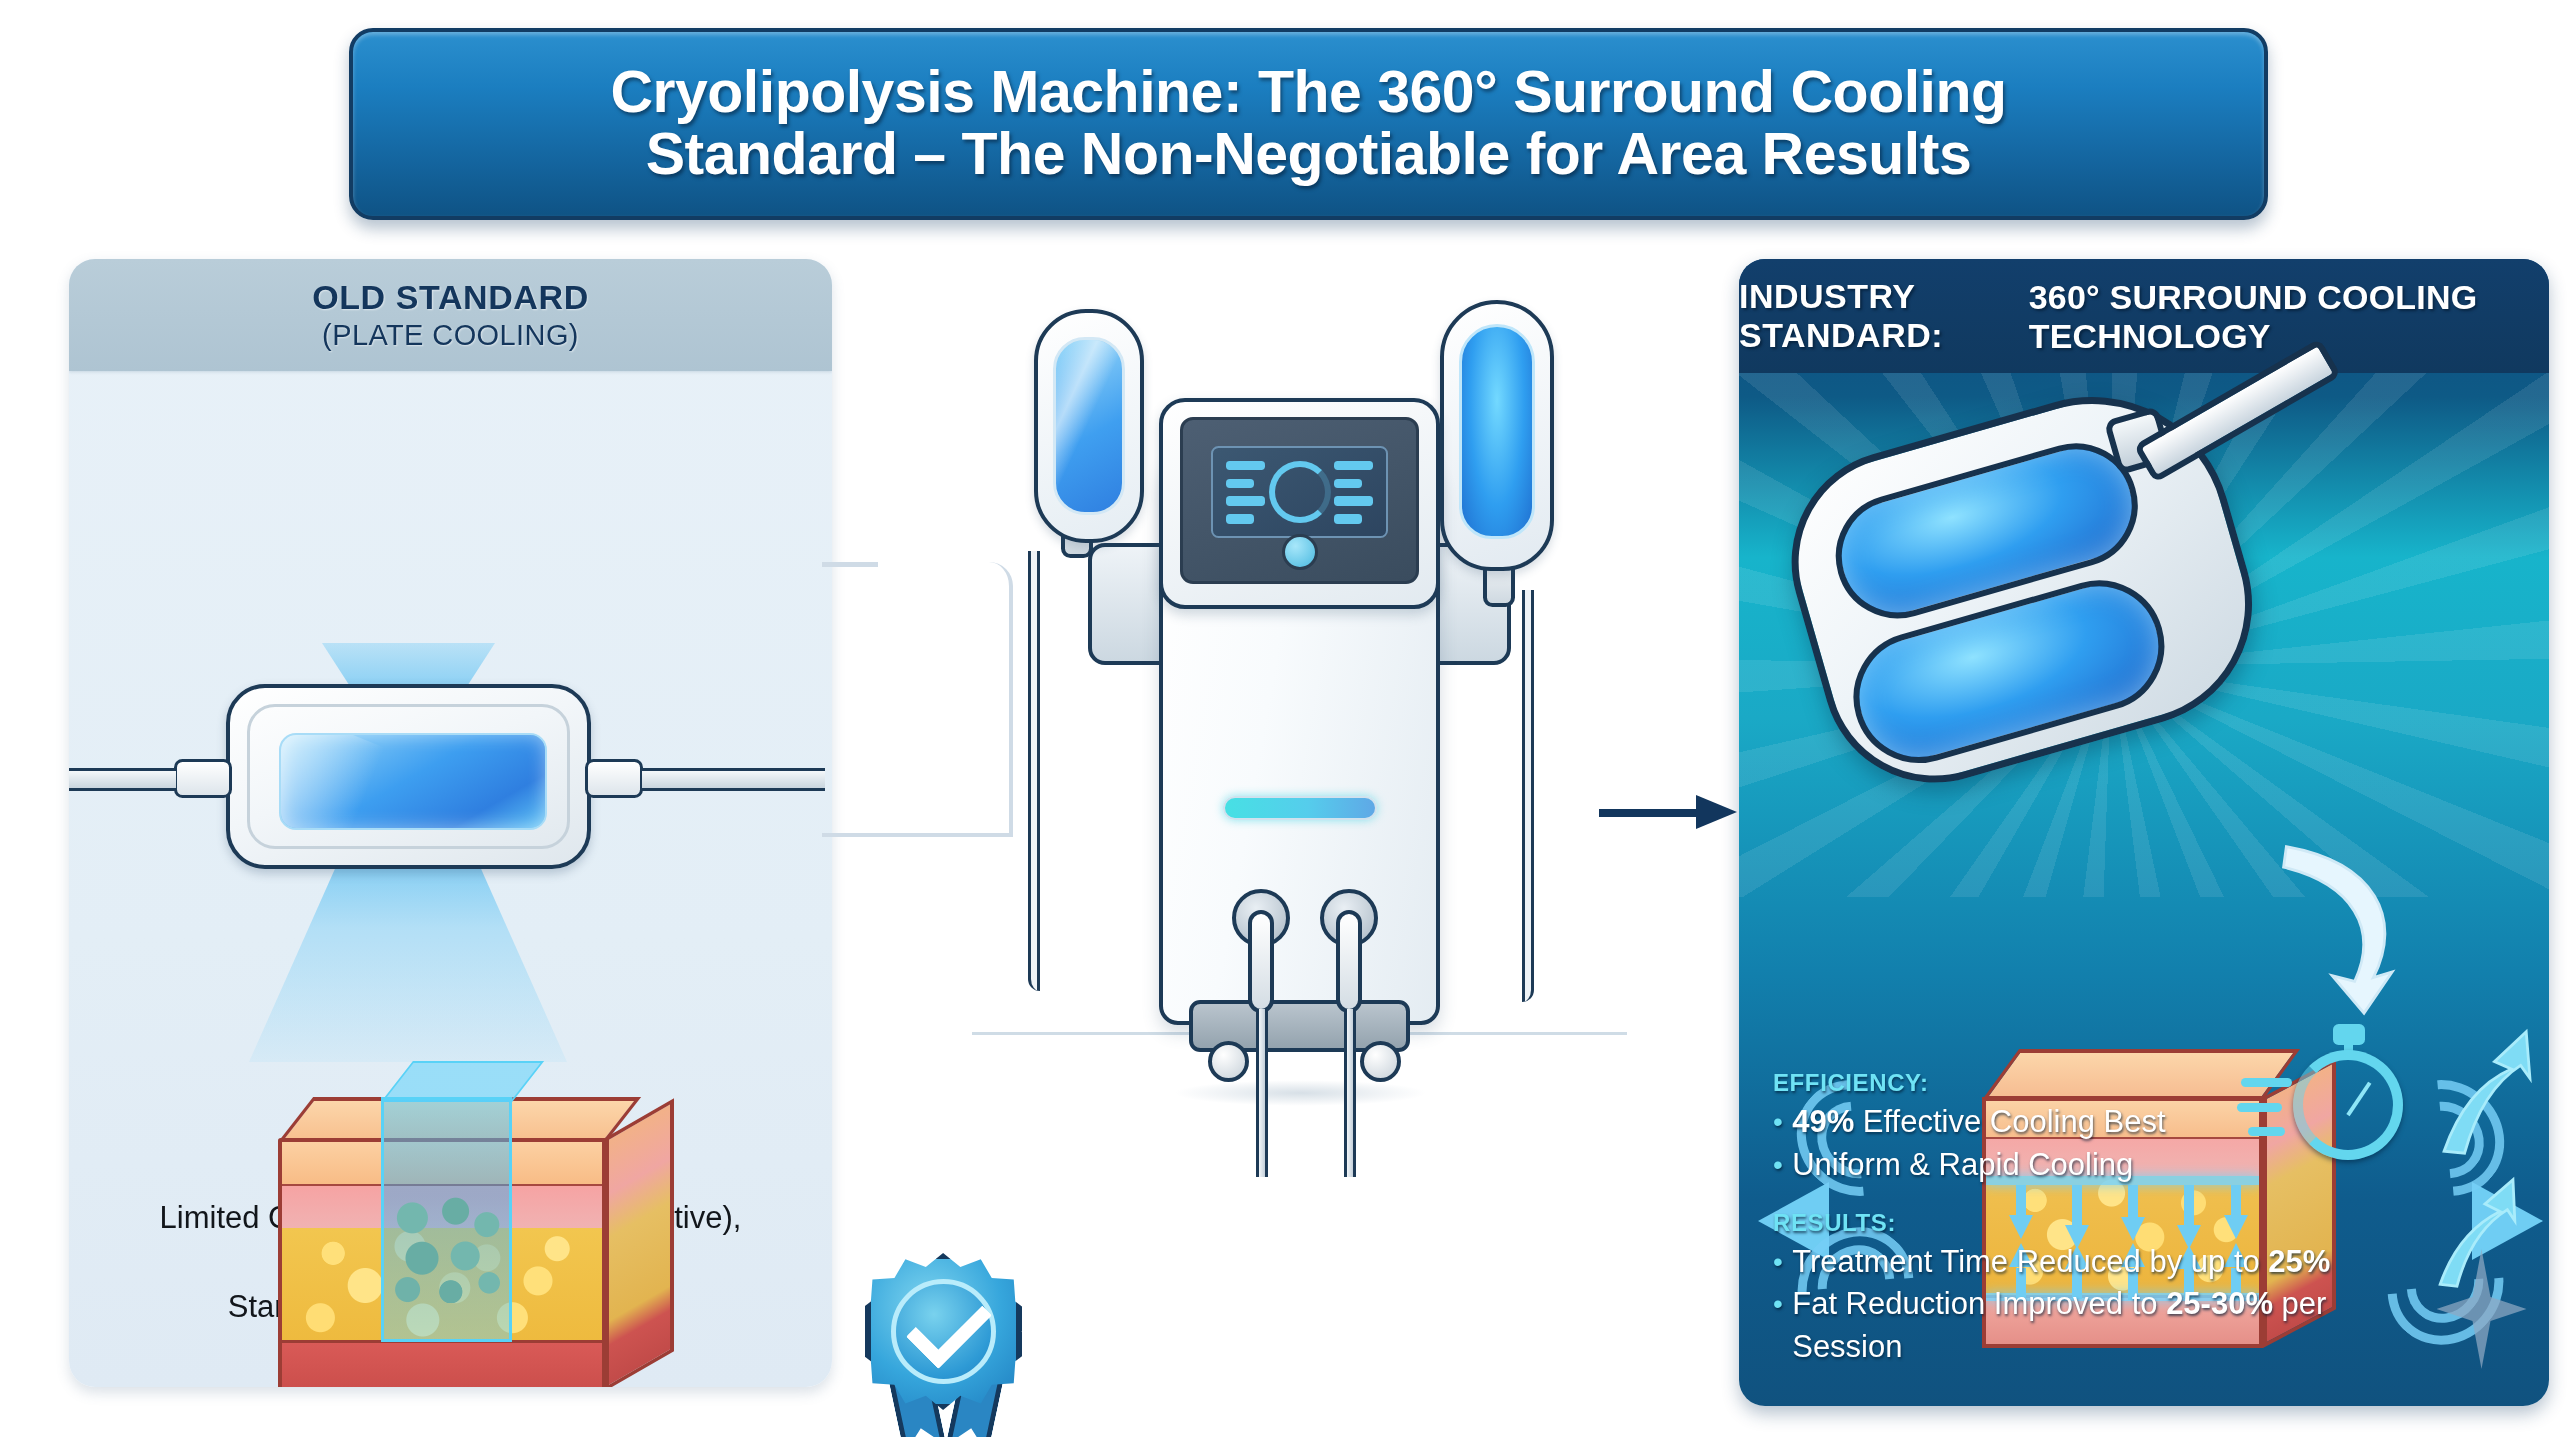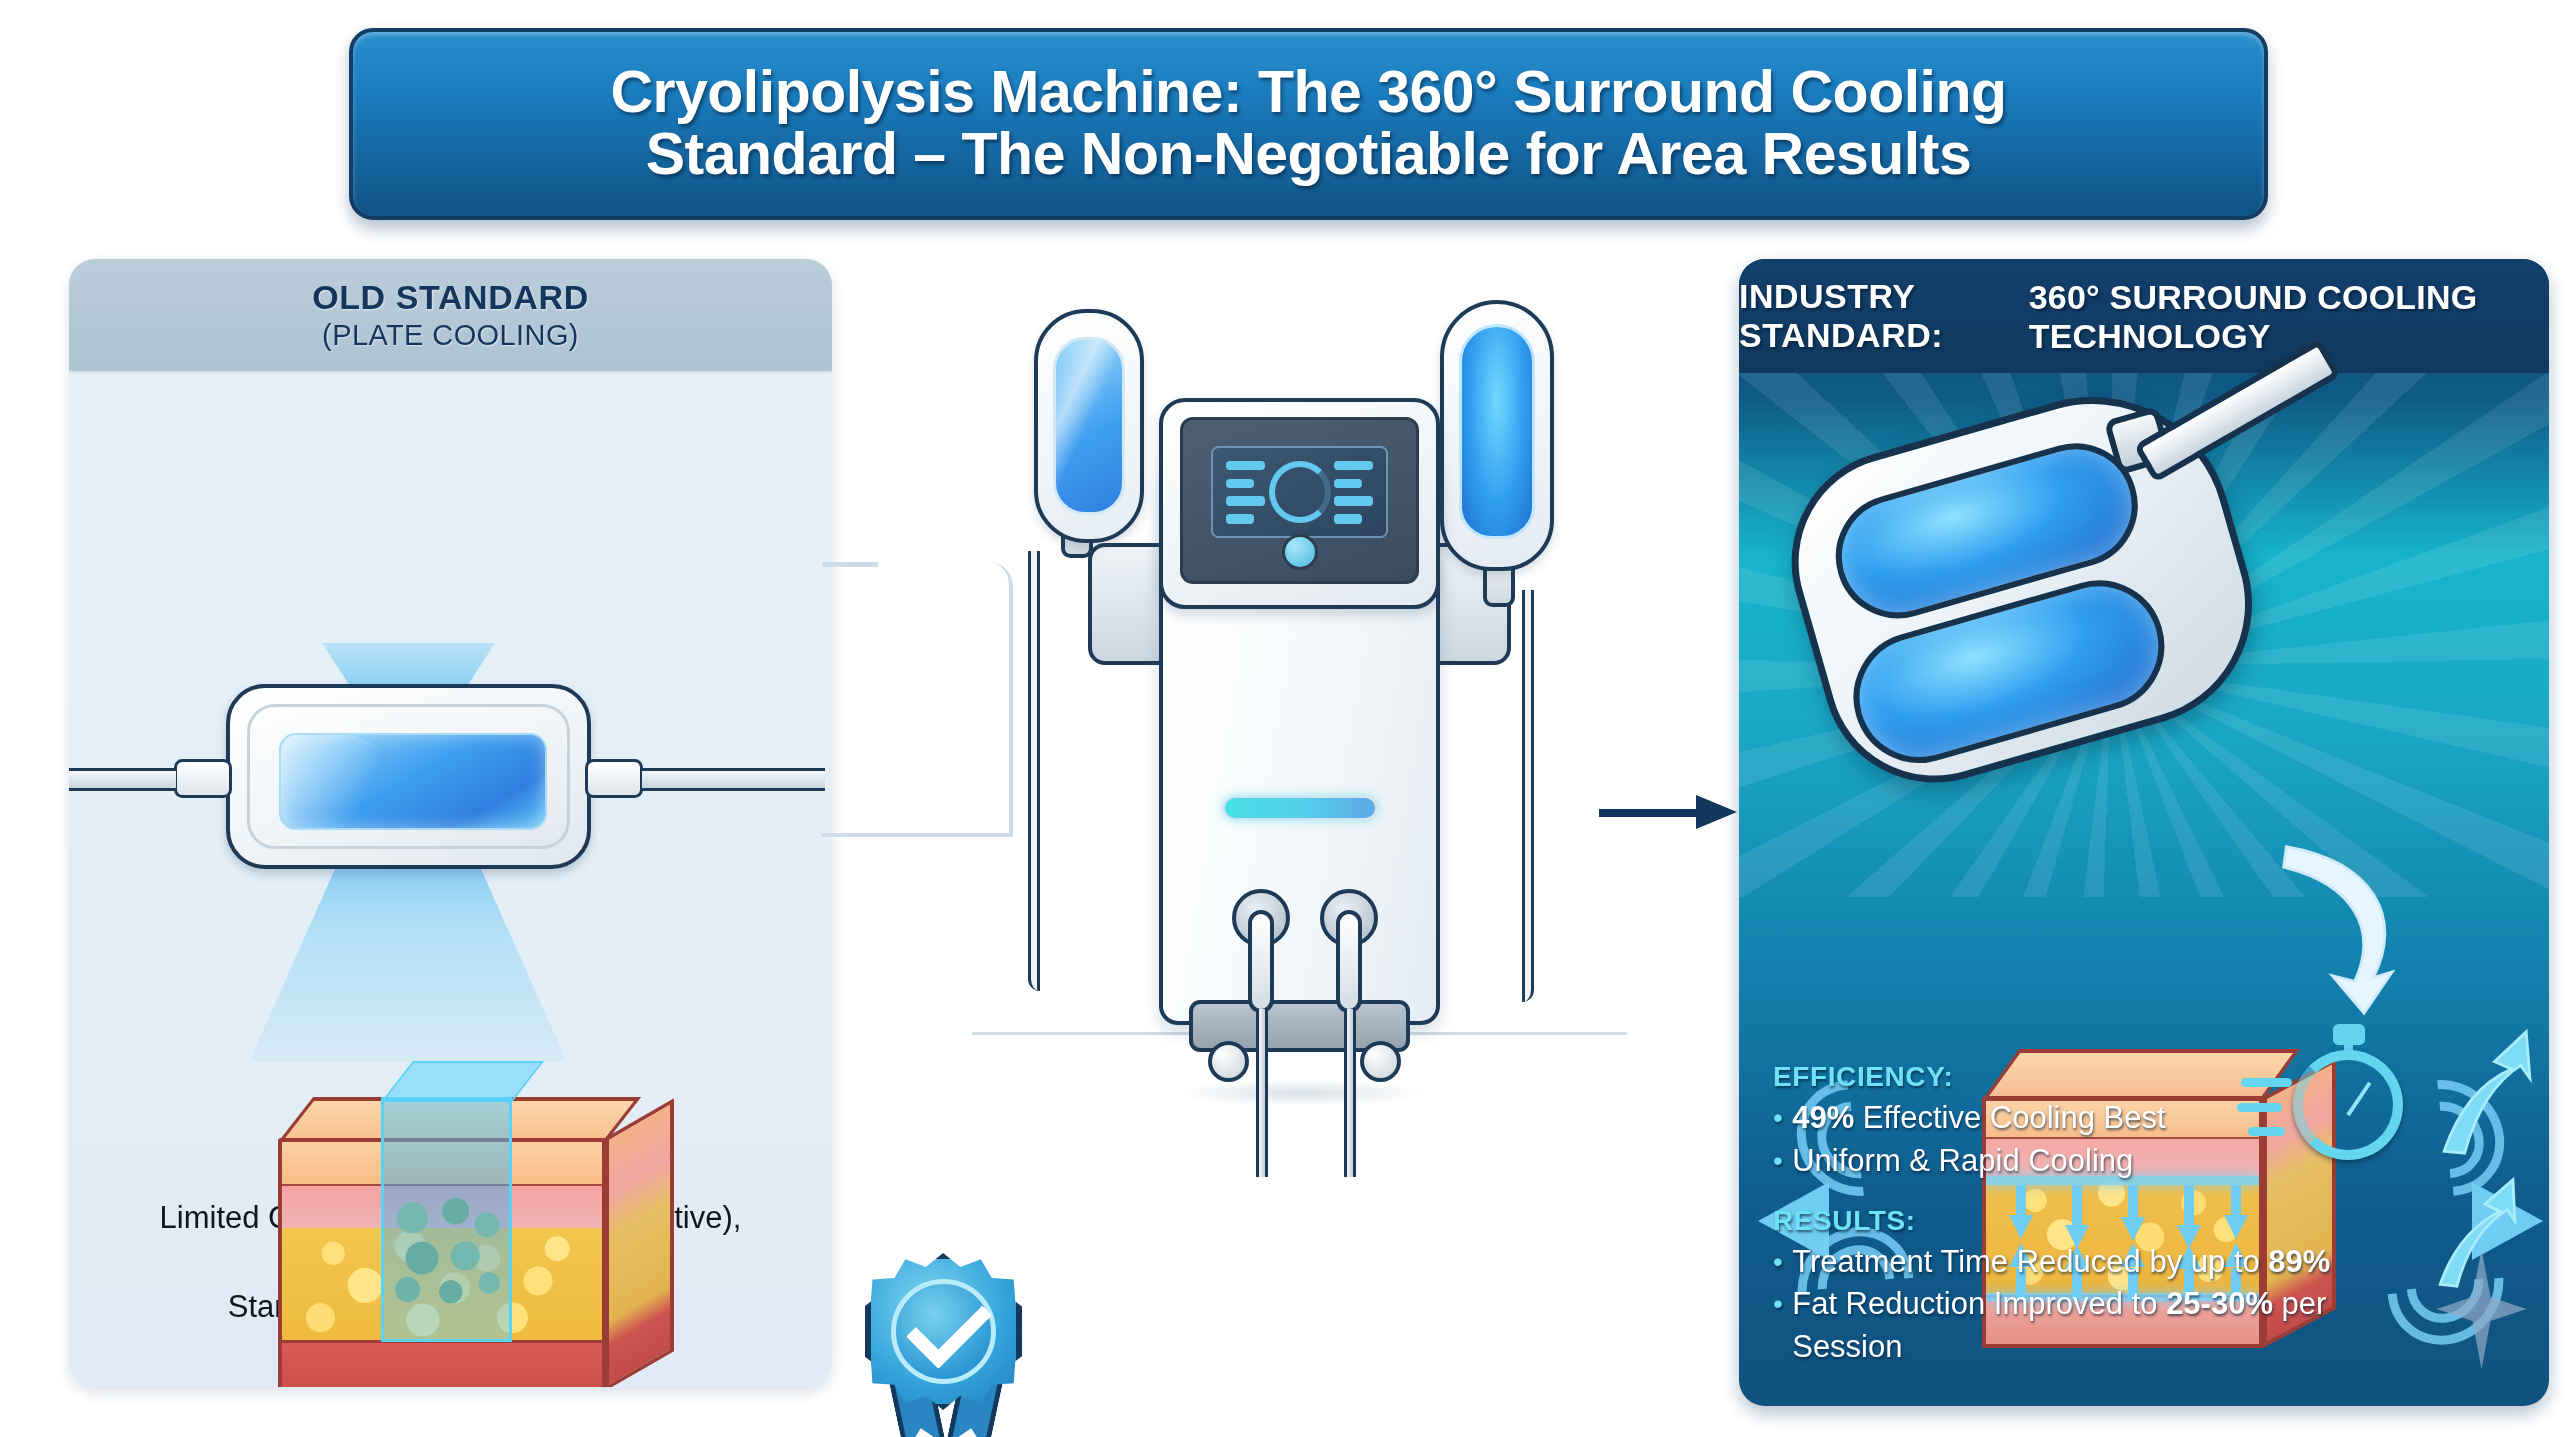--- a/index.html
+++ b/index.html
@@ -349,21 +349,21 @@
   .arr-stem{position:absolute;width:10.3px;background:#6fcdf3;}
   .side-arrow{position:absolute;top:137px;width:0;height:0;
     border-top:39px solid transparent;border-bottom:39px solid transparent;}
   #side-arrow-l{left:-168px;border-right:71px solid #6fcdf3;}
   #side-arrow-r{right:-168px;border-left:71px solid #6fcdf3;}
   .swirl{position:absolute;border:9.4px solid rgba(118,206,246,.85);border-radius:50%;
     border-right-color:transparent;border-top-color:transparent;}
 
   
   #right-info{position:absolute;left:34px;bottom:37px;width:655px;z-index:6;}
-  #right-info .hd{color:#6fe3f5;font-size:28px;font-weight:bold;letter-spacing:0.6px;
+  #right-info .hd{color:#6fe3f5;font-size:24px;font-weight:bold;letter-spacing:0.6px;
     text-shadow:0.9px 1.9px 2.8px rgba(2,28,52,.7);margin-bottom:3.7px;}
   #right-info .bl{color:#ffffff;font-size:31px;line-height:1.38;
     text-shadow:0.9px 1.9px 2.8px rgba(2,28,52,.7);display:flex;gap:9.4px;align-items:flex-start;}
   #right-info .bl .dot{color:#6fe3f5;font-size:28px;line-height:1.5;}
   #right-info .gap{height:22.5px;}
   #right-info b{font-weight:bold;}
 
   
   #stopwatch{position:absolute;right:140px;bottom:234px;width:140px;height:148px;z-index:5;}
   #sw-face{position:absolute;left:24px;top:26px;width:110px;height:110px;border-radius:50%;
@@ -623,21 +623,21 @@
         <span><b>49%</b><span> Effective Cooling Best</span></span>
       </div>
       <div class="bl">
         <span class="dot">•</span>
         <span>Uniform &amp; Rapid Cooling</span>
       </div>
       <div class="gap"></div>
       <div class="hd">RESULTS:</div>
       <div class="bl">
         <span class="dot">•</span>
-        <span><span>Treatment Time Reduced by up to </span><b>89%</b><span></span></span>
+        <span><span>Treatment Time Reduced by up to </span><b>25%</b><span></span></span>
       </div>
       <div class="bl">
         <span class="dot">•</span>
         <span><span>Fat Reduction Improved to </span><b>25-30%</b><span> per Session</span></span>
       </div>
     </div>
   </div>
 
   <div id="cert-rosette">
     <div id="ros-ribbon-l"></div>

